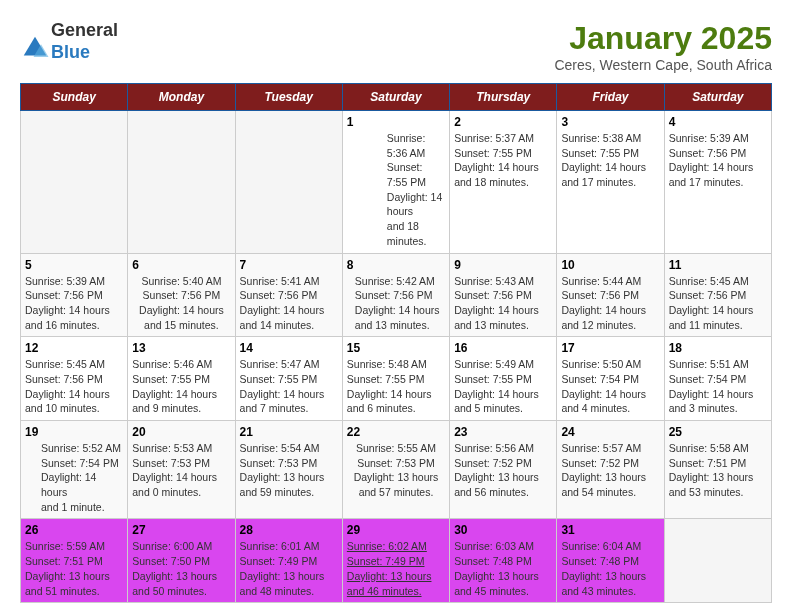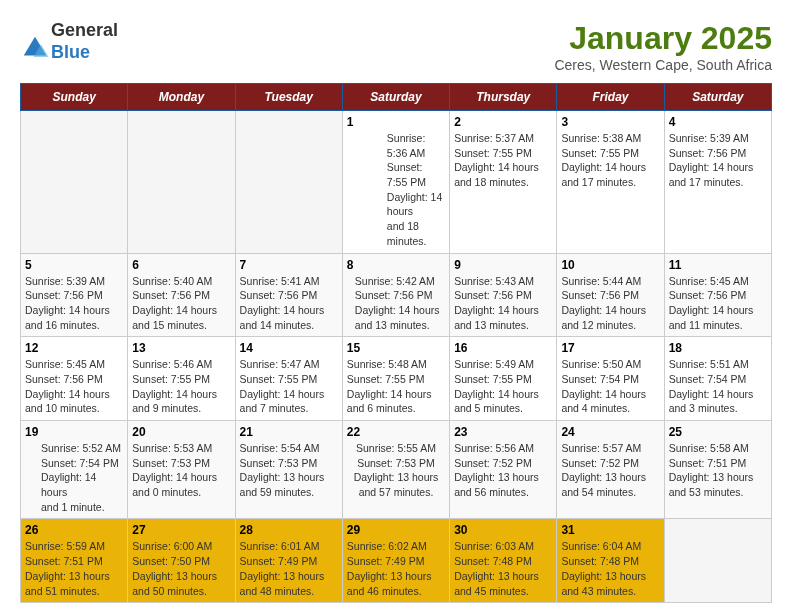--- a/index.html
+++ b/index.html
@@ -76,21 +76,21 @@
     }
     .day-info {
       color: #333;
       line-height: 1.4;
       font-size: 10.5px;
     }
     .empty-cell {
       background: #f5f5f5 !important;
     }
     .last-row td {
-      background: #eab308;
+      background: #d946ef;
     }
   </style>
 </head>
 <body>
 
 <div class="header">
   <div class="logo">
     <svg class="logo-icon" viewBox="0 0 40 40">
       <polygon points="20,5 35,30 5,30" fill="#2a7abf"></polygon>
       <polygon points="28,15 38,32 18,32" fill="#5aaee0" opacity="0.6"></polygon>
@@ -155,21 +155,21 @@
       <tr>
         <td>
           <div class="day-num">5</div>
           <div class="day-info" style="white-space: pre-line;">Sunrise: 5:39 AM
 Sunset: 7:56 PM
 Daylight: 14 hours
 and 16 minutes.</div>
         </td>
         <td>
           <div class="day-num">6</div>
-          <div class="day-info" style="white-space: pre-line;">Sunrise: 5:40 AM
+          <div class="day-info" style="white-space: pre-line; text-align: center;">Sunrise: 5:40 AM
 Sunset: 7:56 PM
 Daylight: 14 hours
 and 15 minutes.</div>
         </td>
         <td>
           <div class="day-num">7</div>
           <div class="day-info" style="white-space: pre-line;">Sunrise: 5:41 AM
 Sunset: 7:56 PM
 Daylight: 14 hours
 and 14 minutes.</div>
@@ -322,21 +322,21 @@
         </td>
         <td>
           <div class="day-num">28</div>
           <div class="day-info" style="white-space: pre-line;">Sunrise: 6:01 AM
 Sunset: 7:49 PM
 Daylight: 13 hours
 and 48 minutes.</div>
         </td>
         <td>
           <div class="day-num">29</div>
-          <div class="day-info" style="white-space: pre-line;">Sunrise: 6:02 AM
+          <div class="day-info" style="white-space: pre-line; text-decoration: underline;">Sunrise: 6:02 AM
 Sunset: 7:49 PM
 Daylight: 13 hours
 and 46 minutes.</div>
         </td>
         <td>
           <div class="day-num">30</div>
           <div class="day-info" style="white-space: pre-line;">Sunrise: 6:03 AM
 Sunset: 7:48 PM
 Daylight: 13 hours
 and 45 minutes.</div>

